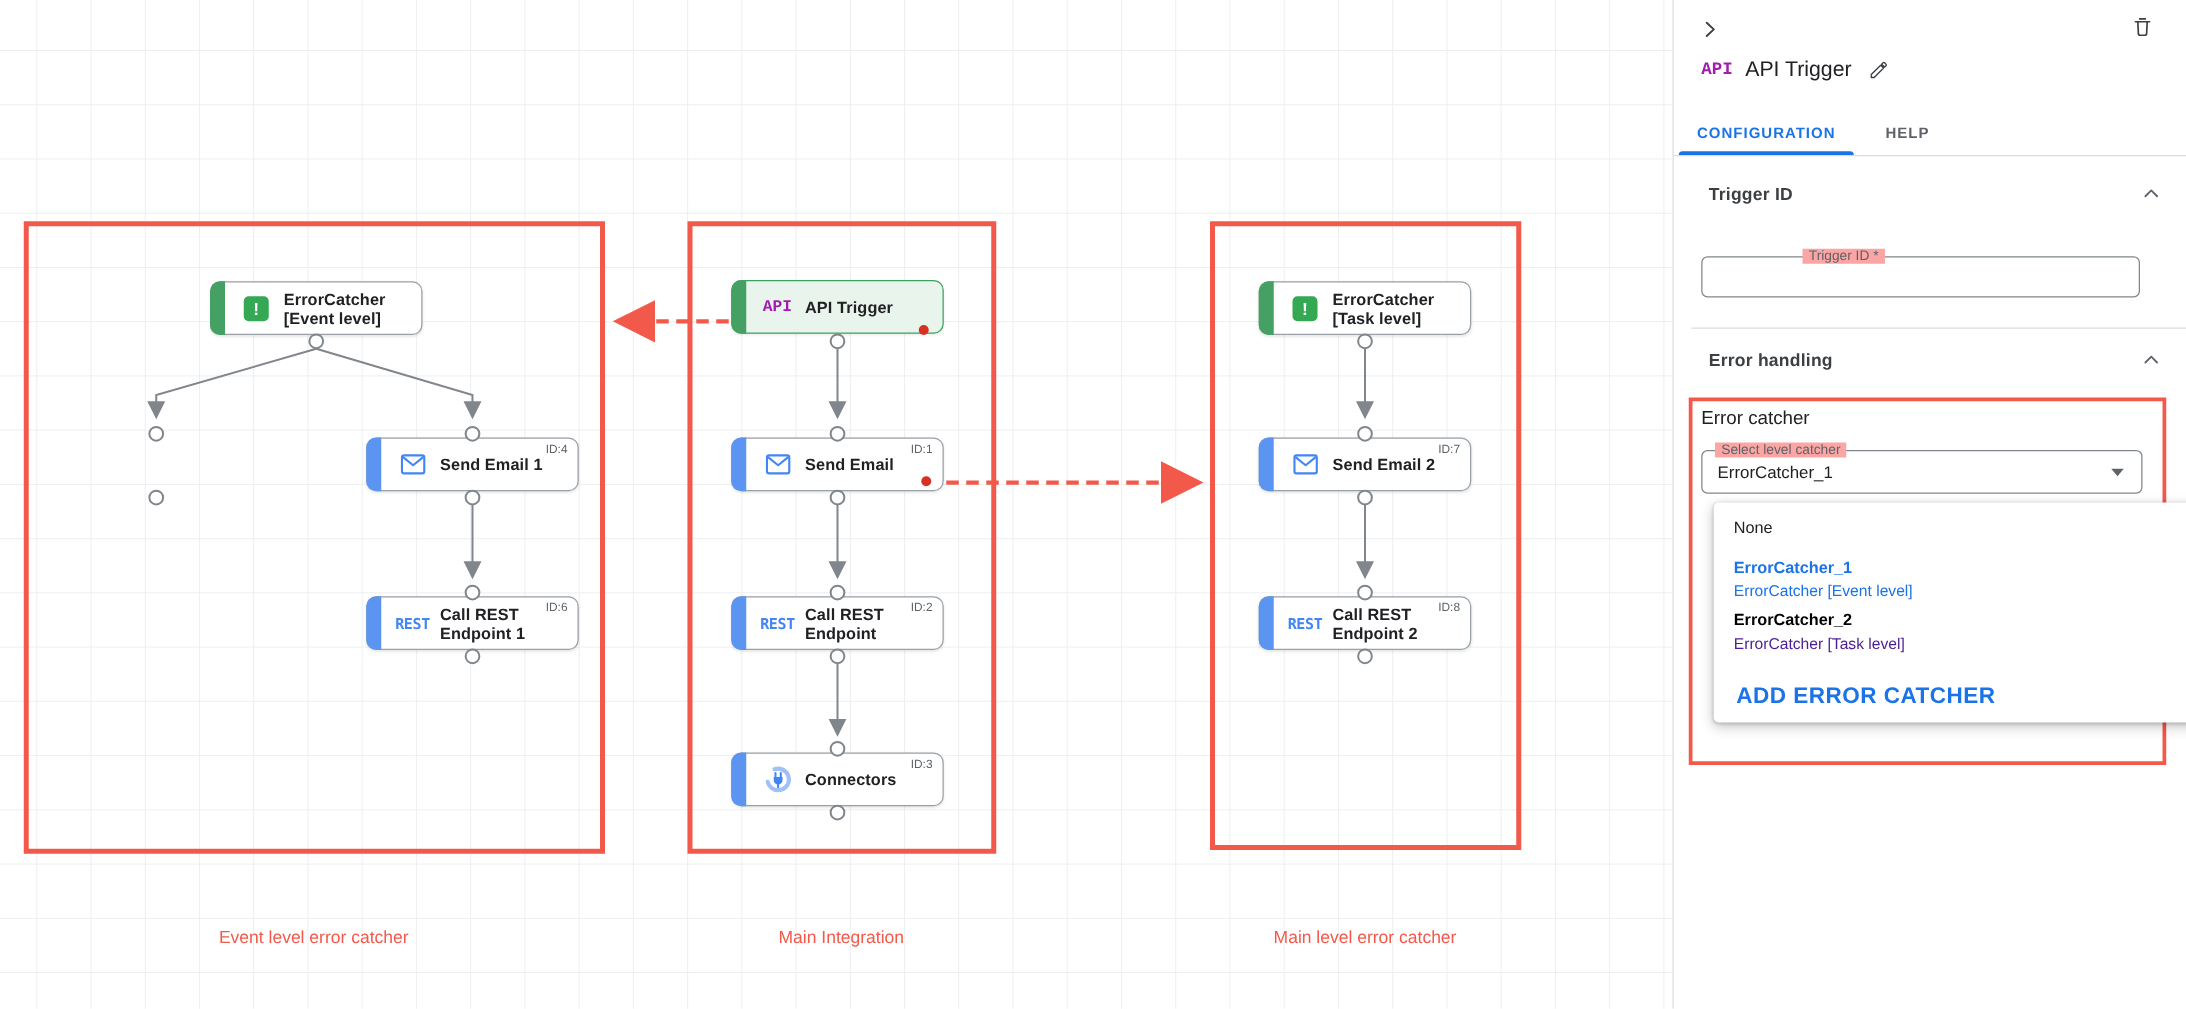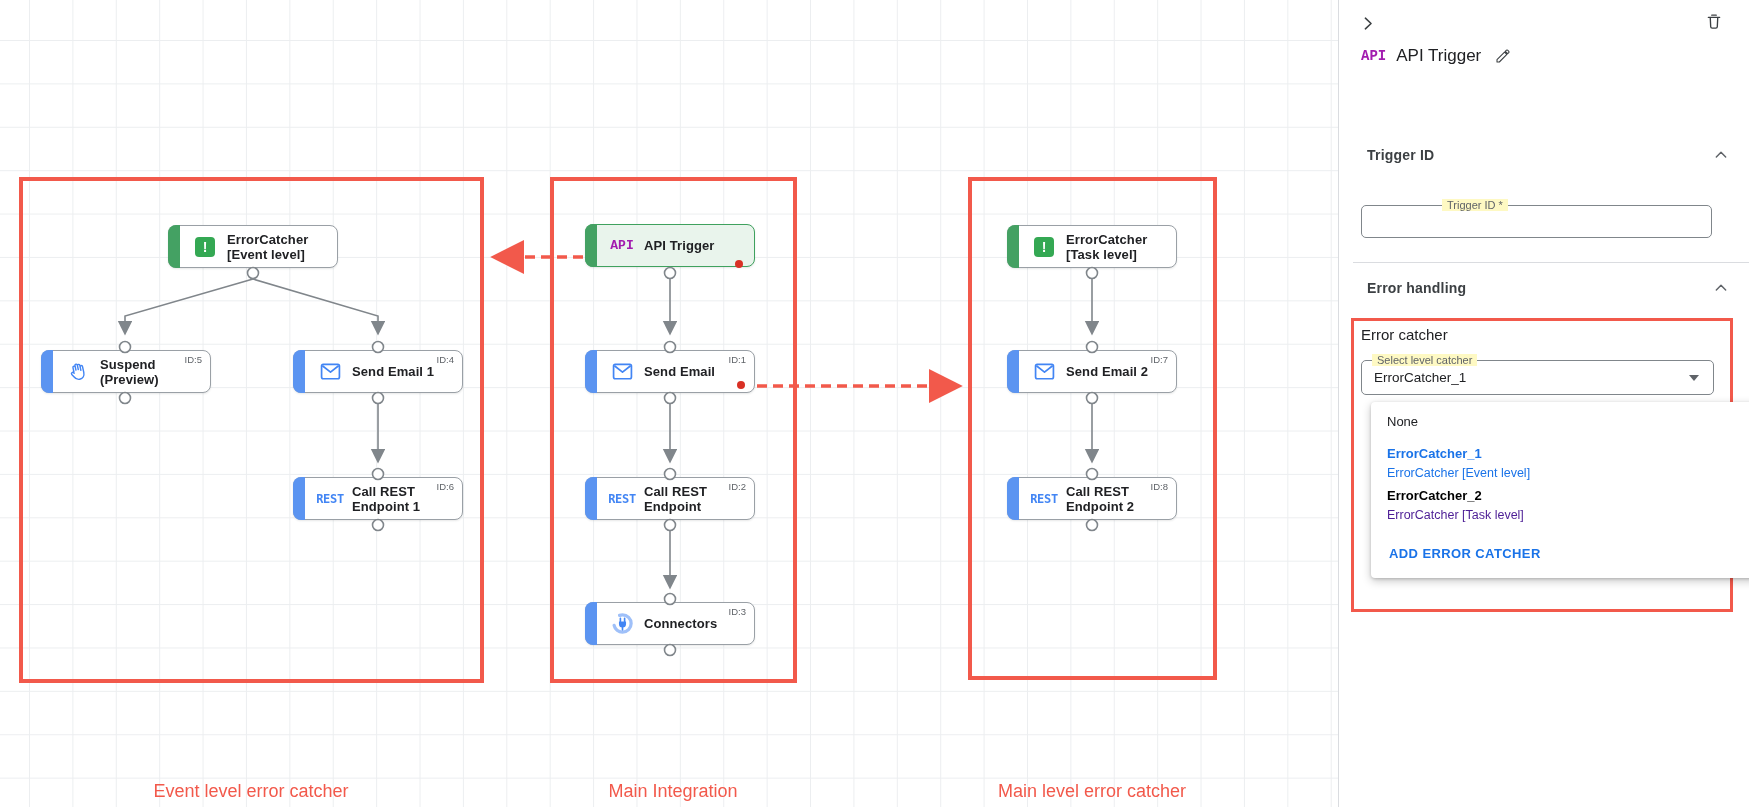--- a/index.html
+++ b/index.html
@@ -4,21 +4,21 @@
 <style>
   * { margin:0; padding:0; box-sizing:border-box; }
   body { font-family:"Liberation Sans", sans-serif; background:#fff; }
   .screen { position:relative; width:1749px; height:807px; overflow:hidden; background:#fff; }
 
   
   .canvas { position:absolute; left:0; top:0; width:1338px; height:807px; background:#fff;
     background-image:linear-gradient(to right,#eceef0 1px,transparent 1px),linear-gradient(to bottom,#eceef0 1px,transparent 1px);
     background-size:43.4px 43.4px; background-position:29px 40px; }
   .groupbox { position:absolute; border:4px solid #f2594b; background:transparent; }
-  .grouplabel { position:absolute; color:#f2594b; font-size:18px; text-align:center;margin-top:40px; }
+  .grouplabel { position:absolute; color:#f2594b; font-size:14px; text-align:center; }
 
   svg.overlay { position:absolute; left:0; top:0; pointer-events:none; }
 
   .node { position:absolute; width:170px; height:43px; background:#fff; border:1px solid #9aa0a6;
     border-radius:8px; display:flex; align-items:center; box-shadow:0 1px 2px rgba(60,64,67,.12); }
   .node .bar { position:absolute; left:-1px; top:-1px; width:12px; height:calc(100% + 2px);
     border-radius:8px 0 0 8px; background:#5b94f1; }
   .node.green-node .bar { background:#44a163; }
   .node.api-node { background:#e9f4ec; border:1.5px solid #3fa15e; }
   .node .nicon { position:absolute; left:18px; top:0; height:100%; width:36px; display:flex; align-items:center; justify-content:center; }
@@ -37,33 +37,33 @@
   .title-row { position:absolute; left:22px; top:44px; display:flex; align-items:center; gap:10px; }
   .panel-title { font-size:17px; color:#202124; }
   .tabs { position:absolute; left:0; top:88px; width:100%; height:37px; border-bottom:1px solid #dadce0; display:flex; }
   .tab { height:100%; display:flex; align-items:center; justify-content:center; font-size:12px; font-weight:700;
     letter-spacing:.8px; color:#5f6368; cursor:pointer; }
   .tab.active { color:#1a73e8; position:relative; }
   .tab.active .underline { position:absolute; left:4px; right:4px; bottom:0; height:3px; background:#1a73e8; border-radius:3px 3px 0 0; }
   .section-head { position:absolute; left:28px; font-size:14px; font-weight:700; color:#3c4043; letter-spacing:.2px; }
   .chev-up { position:absolute; right:20px; width:16px; height:16px; }
   .mfield { position:absolute; border:1px solid #80868b; border-radius:5px; background:#fff; }
-  .mfield .flabel { position:absolute; top:-7px; background:#fef9c3; padding:0 5px; font-size:11px; color:#5f6368; white-space:nowrap; }
+  .mfield .flabel { position:absolute; top:-7px; background:#fca5a5; padding:0 5px; font-size:11px; color:#5f6368; white-space:nowrap; }
   .mfield .fval { position:absolute; left:12px; top:0; height:100%; display:flex; align-items:center; font-size:13.5px; color:#202124; }
   .prefix { color:#9aa0a6; margin-right:5px; }
   .hr { position:absolute; height:1px; background:#dadce0; }
   .redframe { position:absolute; border:3px solid #f2594b; }
   .caret { width:0; height:0; border-left:5.5px solid transparent; border-right:5.5px solid transparent; border-top:6px solid #5f6368; }
   .menu { position:absolute; background:#fff; border-radius:4px; box-shadow:0 1px 3px rgba(0,0,0,.18), 0 3px 10px rgba(0,0,0,.22); }
   .menu-item { font-size:13px; color:#202124; cursor:pointer; }
   .menu-name { font-size:13px; font-weight:700; }
   .menu-desc { font-size:12.5px; }
   .blue { color:#1a73e8; }
   .dark { color:#4c1d95; }
-  .add-btn { font-size:13px; font-weight:700; color:#1a73e8; letter-spacing:.4px; cursor:pointer; }
+  .add-btn { font-size:18px; font-weight:700; color:#1a73e8; letter-spacing:.4px; cursor:pointer; }
 </style>
 </head>
 <body>
 
 <div class="screen">
 
   <div class="canvas">
 
     <div class="groupbox" style="left:19px;top:177px;width:465px;height:506px;"></div>
     <div class="groupbox" style="left:550px;top:177px;width:247px;height:506px;"></div>
@@ -77,33 +77,20 @@
       <div class="bar"></div>
       <div class="nicon">
           <div class="ec-icon">!</div>
         </div>
       <div class="nlabel">
           <span>ErrorCatcher</span>
           <span>[Event level]</span>
         </div>
     </div>
 
-    <div class="node" style="left:41px;top:350px;">
-      <div class="bar"></div>
-      <div class="nicon">
-        <svg width="23" height="23" viewBox="0 0 24 24" style="transform:rotate(-12deg)">
-          <path d="M7.2 11.5 V6.8 a1.25 1.25 0 0 1 2.5 0 V10 M9.7 10 V5.2 a1.25 1.25 0 0 1 2.5 0 v4.8 M12.2 10 V6 a1.25 1.25 0 0 1 2.5 0 V11 M14.7 11.3 V7.8 a1.25 1.25 0 0 1 2.5 0 V14 c0 3.6-2.3 6.2-5.6 6.2 -2.7 0-4.2-1.5-5.4-3.9 L4.5 13.6 a1.35 1.35 0 0 1 2.3-1.4 l.4.7" fill="#fff" stroke="#4285f4" stroke-width="1.5" stroke-linecap="round" stroke-linejoin="round"></path>
-        </svg>
-      </div>
-      <div class="nlabel">
-          <span>Suspend</span>
-          <span>(Preview)</span>
-        </div>
-      <div class="idtag">ID:5</div>
-    </div>
 
     <div class="node" style="left:293px;top:350px;">
       <div class="bar"></div>
       <div class="nicon">
         <svg width="21" height="17" viewBox="0 0 24 20">
             <rect x="1.5" y="1.5" width="21" height="17" rx="2" fill="#fff" stroke="#4285f4" stroke-width="2"></rect>
             <path d="M2.5 3.2 L12 10.8 L21.5 3.2" fill="none" stroke="#4285f4" stroke-width="2" stroke-linejoin="round"></path>
           </svg>
       </div>
       <div class="nlabel">
@@ -283,20 +270,29 @@
     <div class="title-row">
       <span class="api-text" style="font-size:14px;">API</span>
       <span class="panel-title">API Trigger</span>
       <span class="icon-btn" style="position:static;">
         <svg width="16" height="16" viewBox="0 0 24 24">
             <path d="M3 17.5 V21 h3.5 L17.8 9.7 14.3 6.2 Z M20.7 6.8 a1.2 1.2 0 0 0 0-1.7 L18.9 3.3 a1.2 1.2 0 0 0-1.7 0 L15.5 5 19 8.5 Z" fill="none" stroke="#3c4043" stroke-width="1.6" stroke-linejoin="round"></path>
           </svg>
       </span>
     </div>
 
+    <div class="tabs">
+      <div class="tab active" style="width:148px;">
+        <span>CONFIGURATION</span>
+        <div class="underline"></div>
+      </div>
+      <div class="tab" style="width:78px;">
+        <span>HELP</span>
+      </div>
+    </div>
 
     <div class="section-head" style="top:147px;">Trigger ID</div>
     <div class="chev-up" style="top:147px;">
       <svg width="16" height="16" viewBox="0 0 24 24">
           <polyline points="5 15 12 8 19 15" fill="none" stroke="#5f6368" stroke-width="2.2" stroke-linecap="round" stroke-linejoin="round"></polyline>
         </svg>
     </div>
 
     <div class="mfield" style="left:22px;top:205px;width:351px;height:33px;">
       <div class="flabel" style="left:80px;">Trigger ID *</div>

